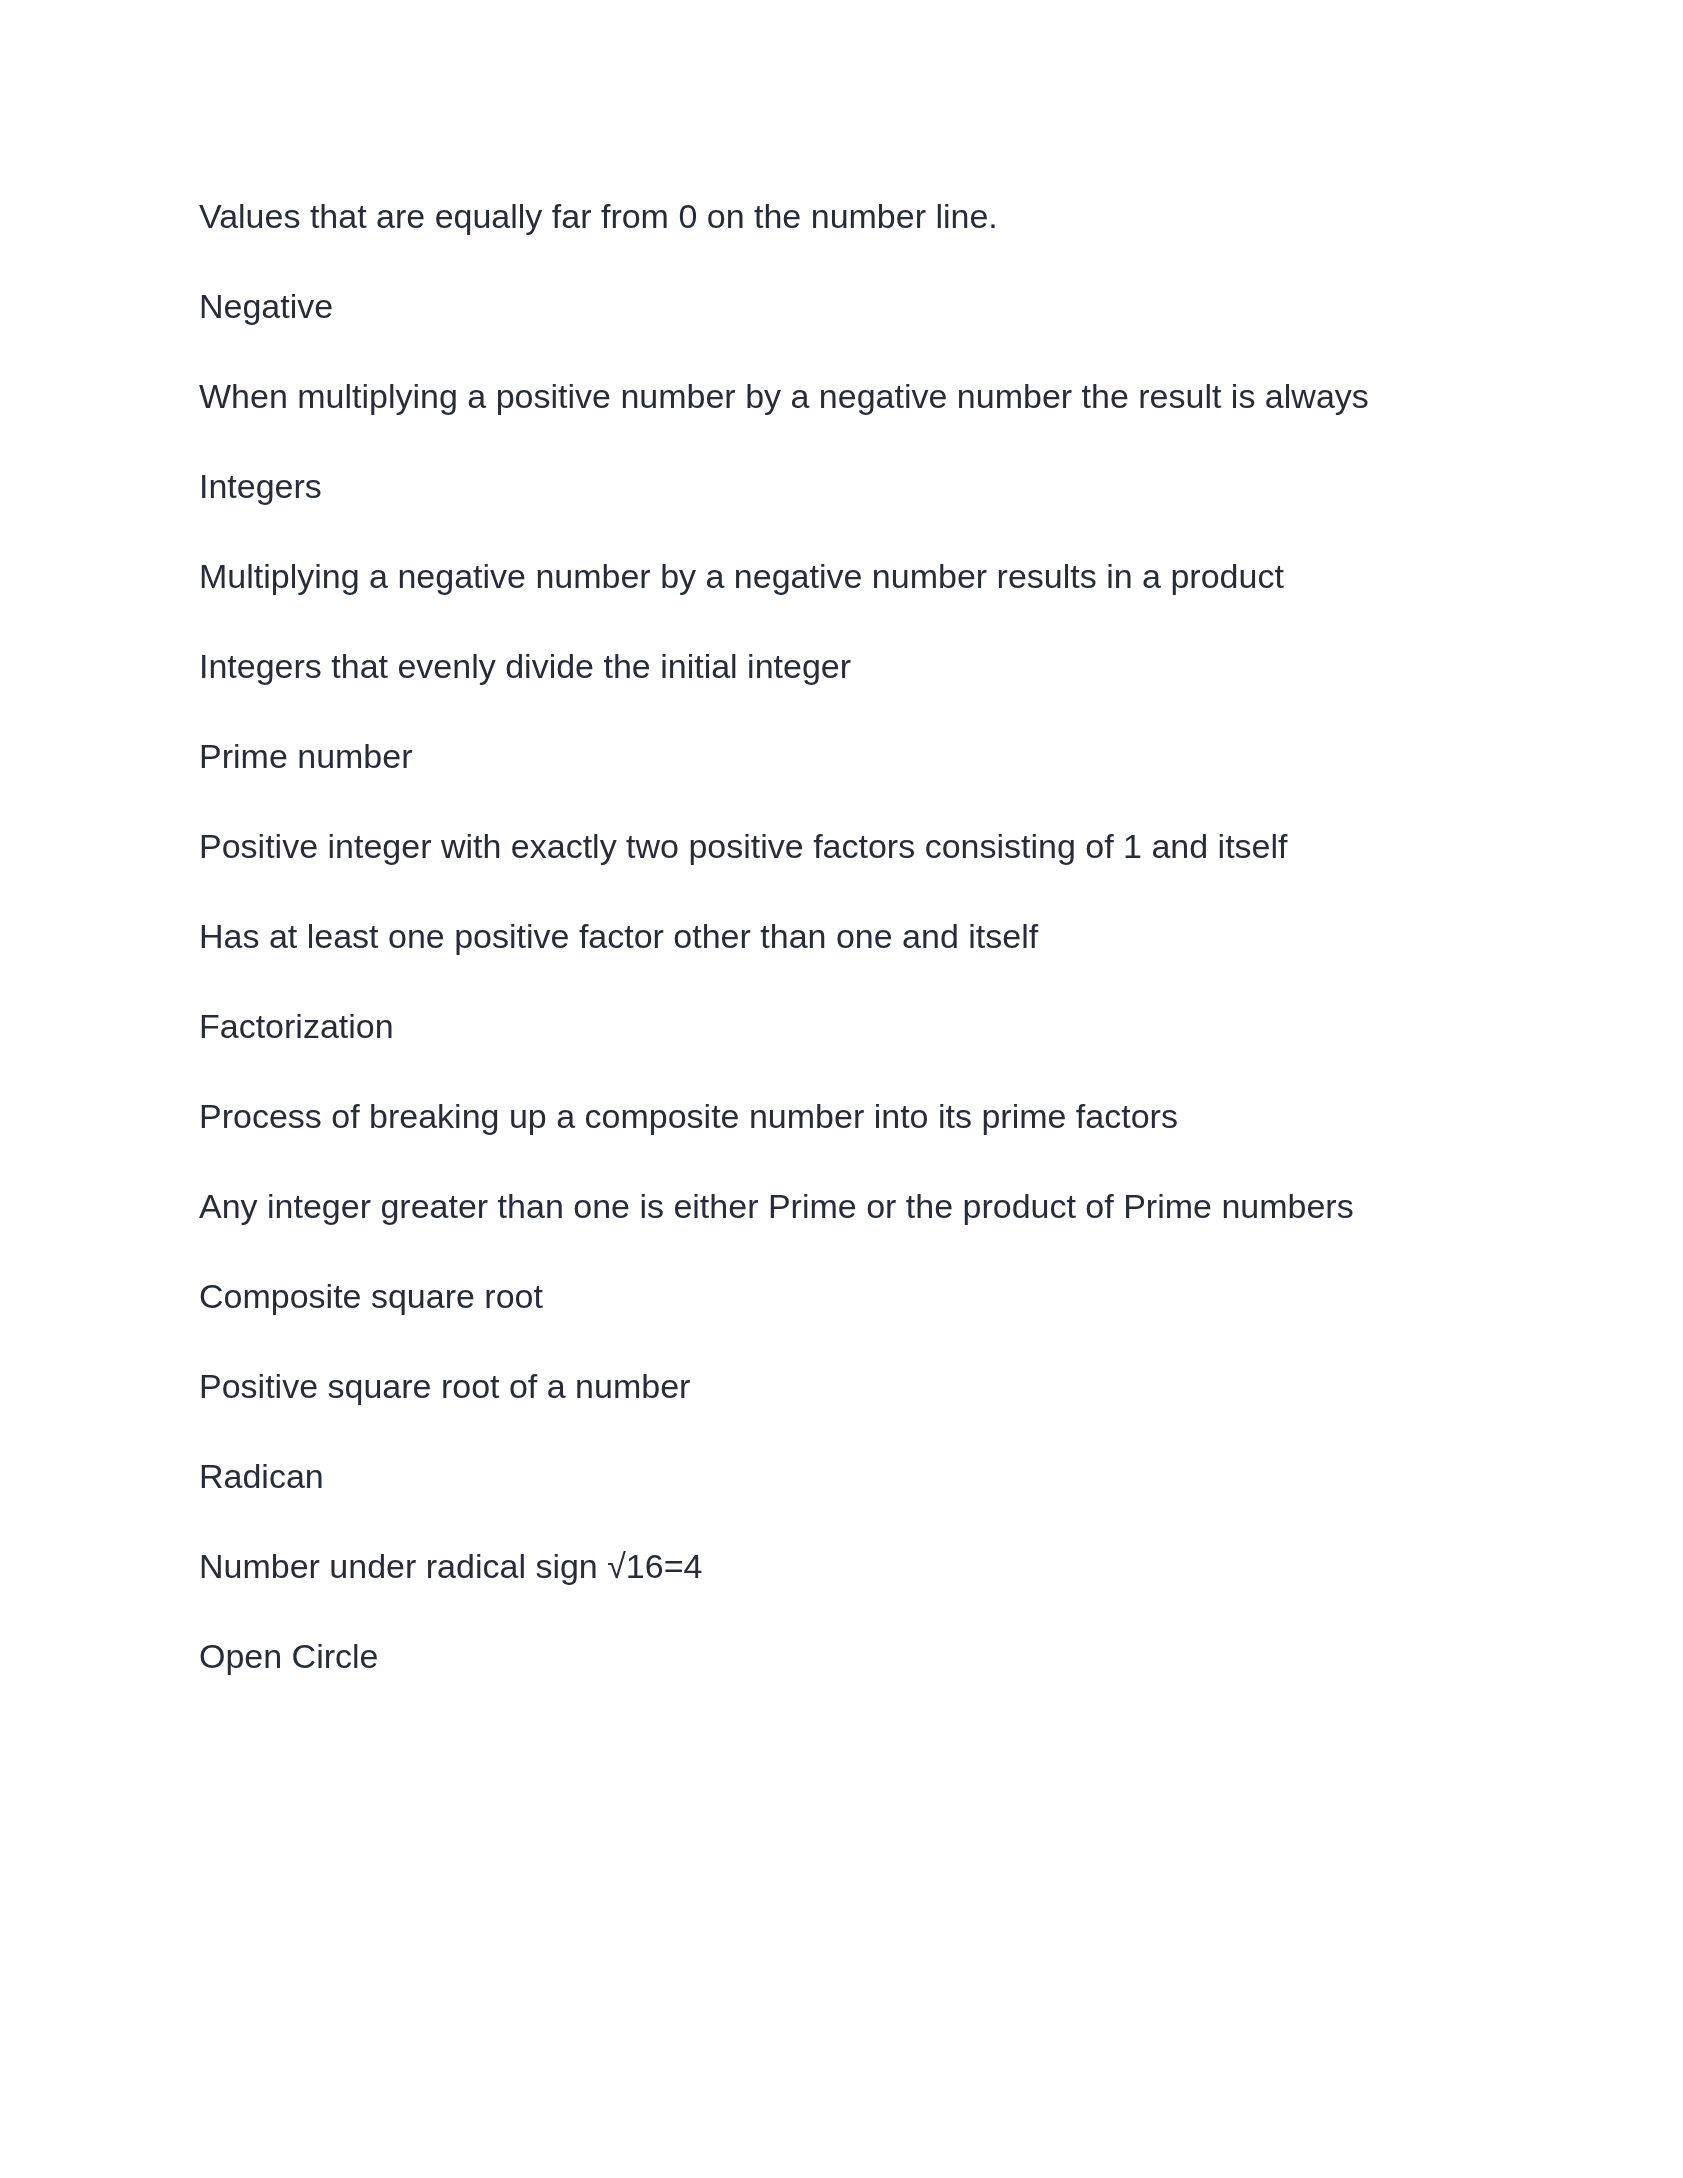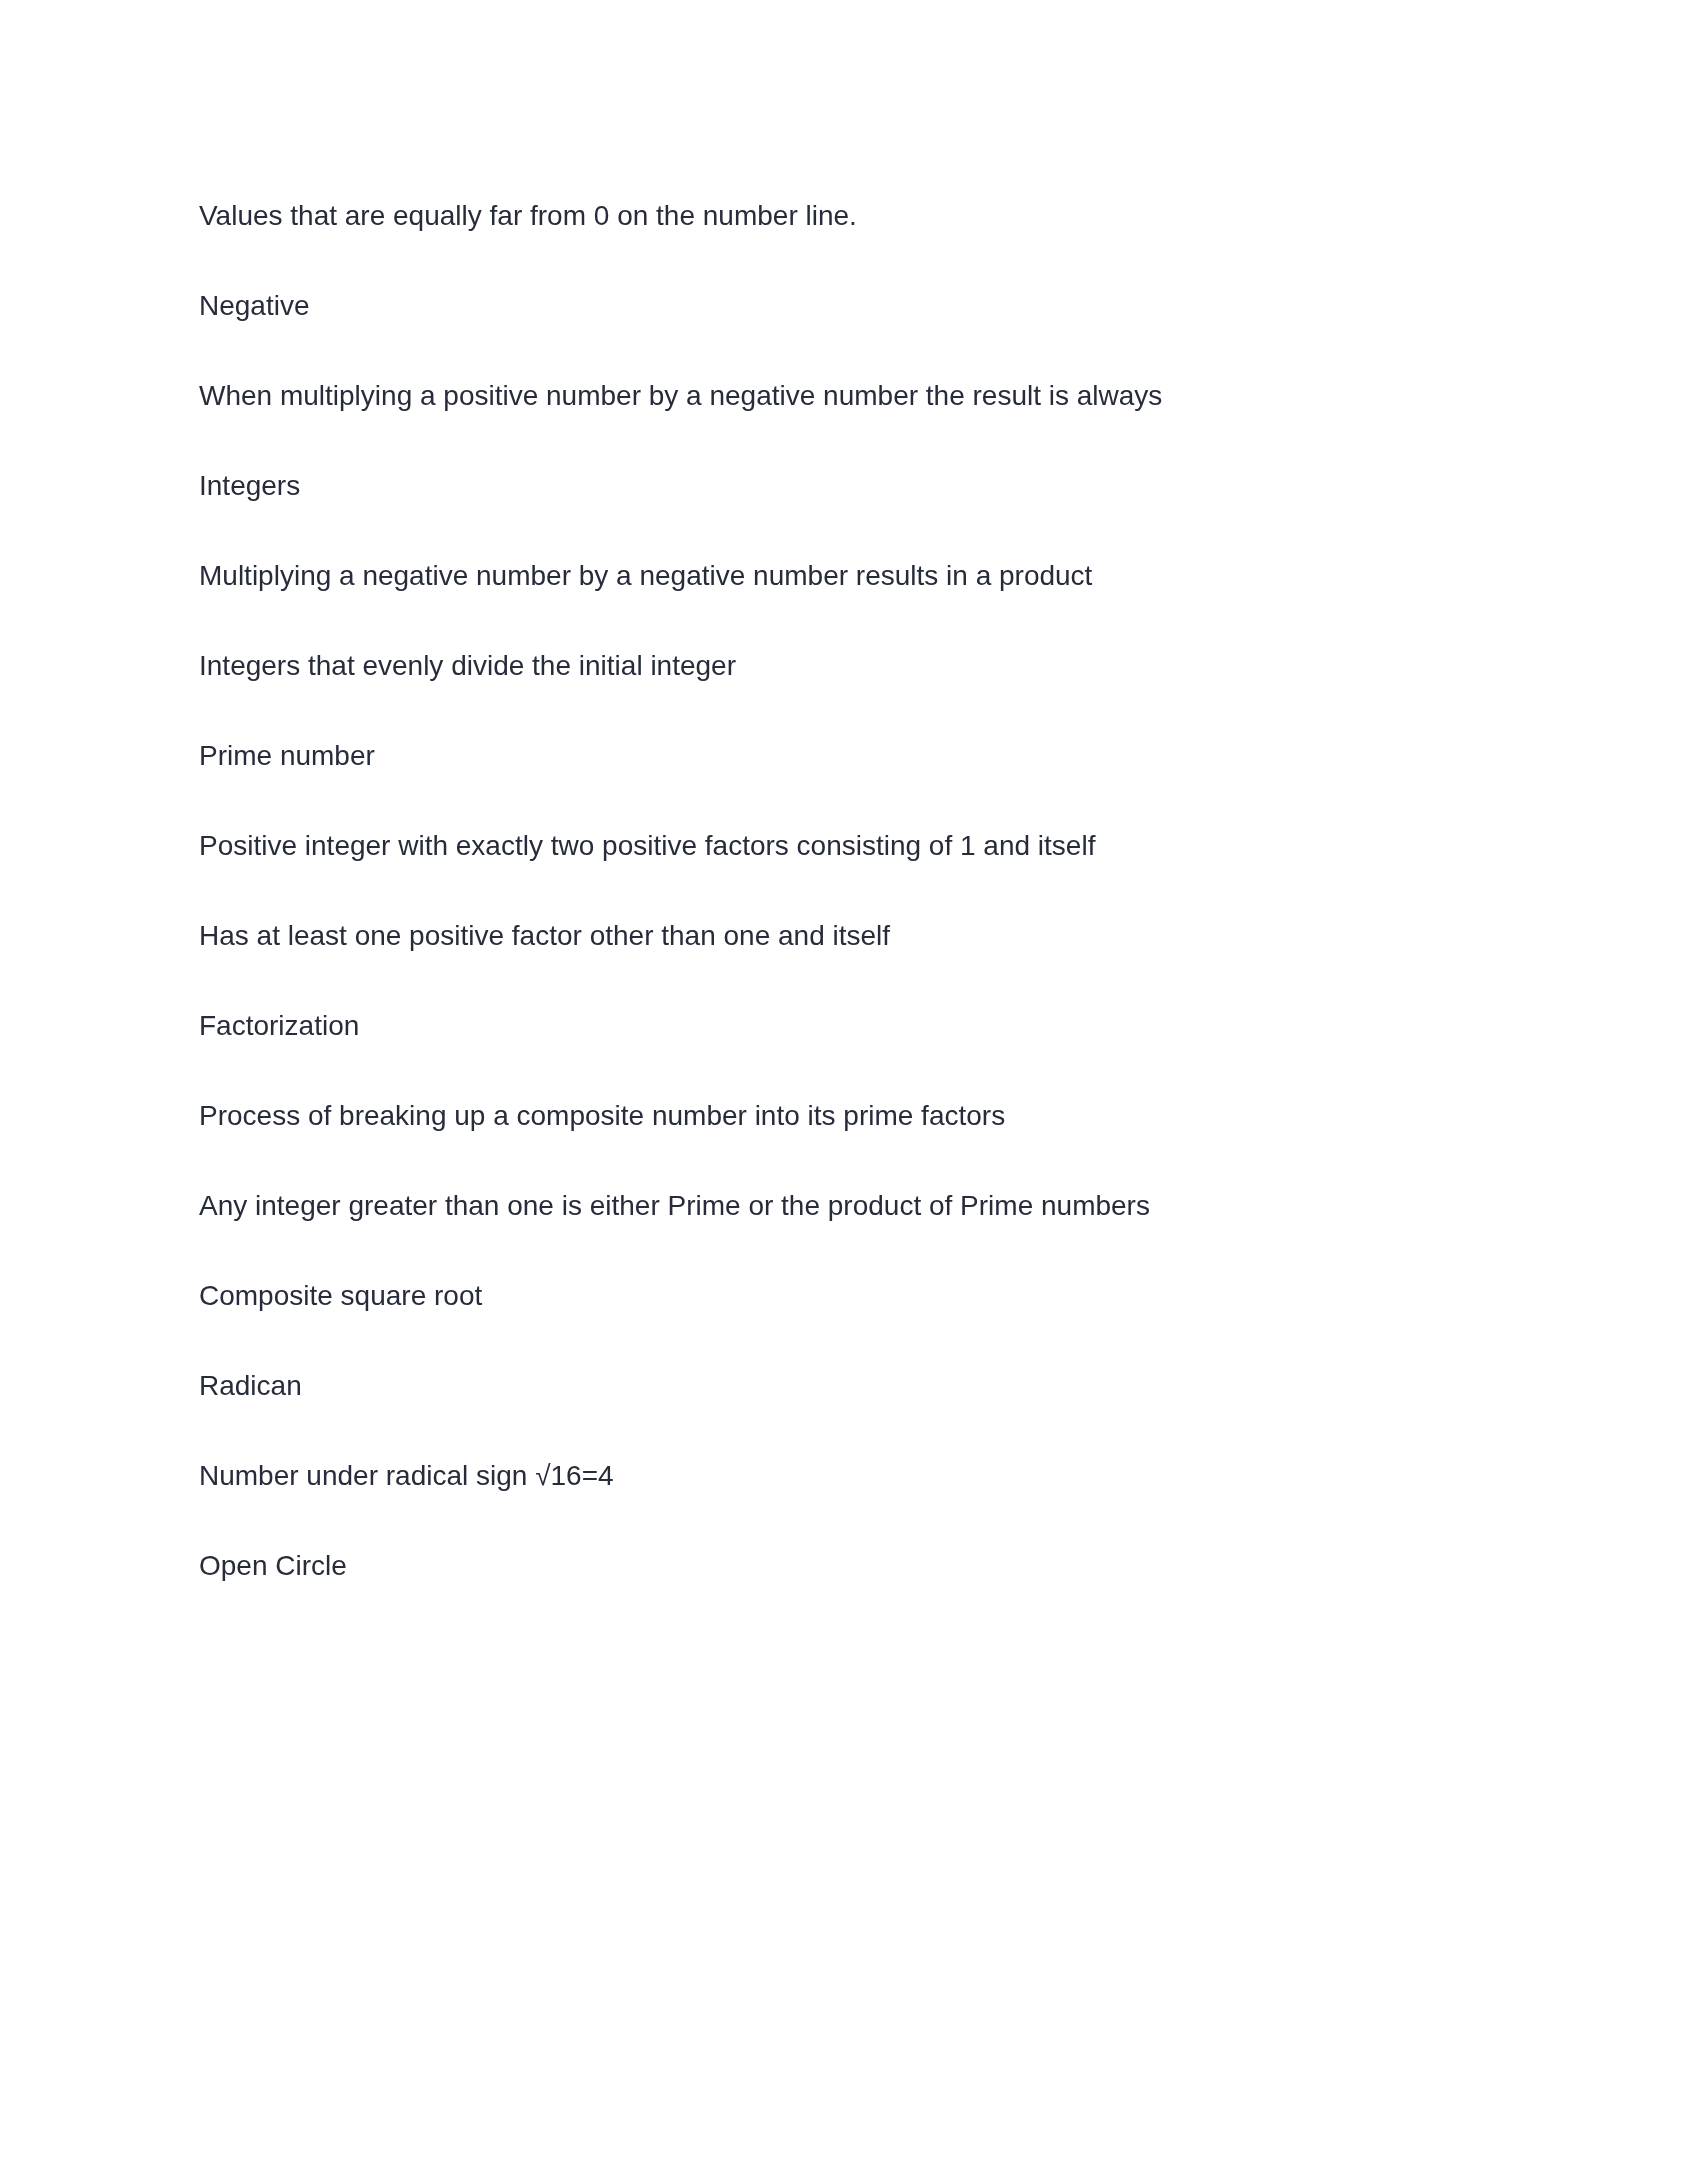--- a/index.html
+++ b/index.html
@@ -7,21 +7,21 @@
   .page {
     position: absolute;
     left: 199px;
     top: 196px;
     width: 1287px;
     font-family: "Liberation Sans", sans-serif;
     color: #272c3b;
   }
   .line {
     height: 90px;
-    font-size: 28px;
+    font-size: 34px;
     line-height: 40px;
     white-space: nowrap;
   }
   .term { font-weight: normal; }
   .def { font-weight: normal; }
 </style>
 </head>
 <body>
 
 <div class="page">
@@ -31,17 +31,18 @@
   <div class="line term">Integers</div>
   <div class="line def">Multiplying a negative number by a negative number results in a product</div>
   <div class="line def">Integers that evenly divide the initial integer</div>
   <div class="line term">Prime number</div>
   <div class="line def">Positive integer with exactly two positive factors consisting of 1 and itself</div>
   <div class="line def">Has at least one positive factor other than one and itself</div>
   <div class="line term">Factorization</div>
   <div class="line def">Process of breaking up a composite number into its prime factors</div>
   <div class="line def">Any integer greater than one is either Prime or the product of Prime numbers</div>
   <div class="line term">Composite square root</div>
+  <div class="line def">Positive square root of a number</div>
   <div class="line term">Radican</div>
   <div class="line def">Number under radical sign √16=4</div>
   <div class="line term">Open Circle</div>
 </div>
 
 
 </body></html>

